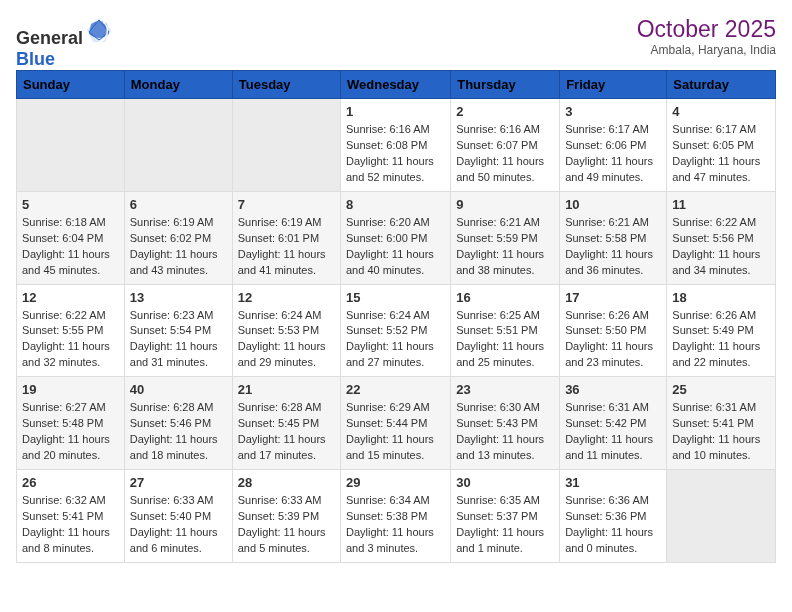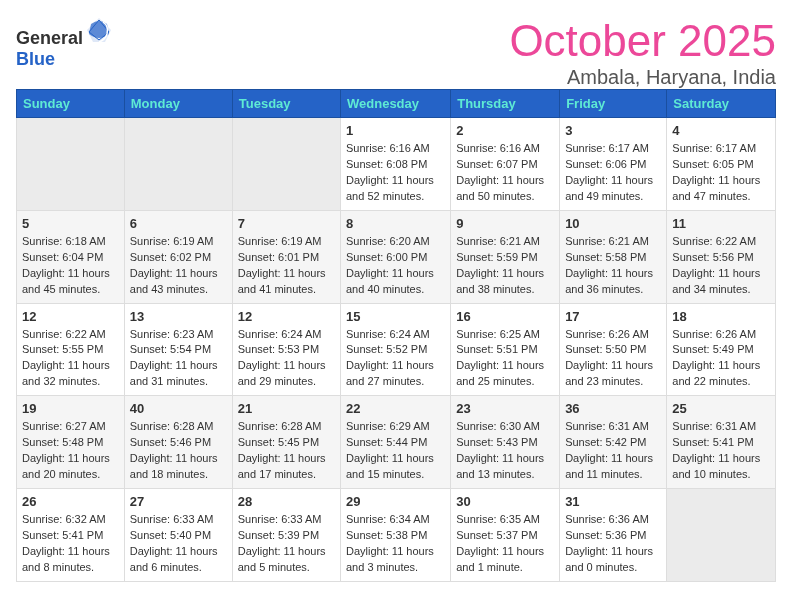--- a/index.html
+++ b/index.html
@@ -32,37 +32,37 @@
     }
     .logo-icon {
       width: 28px;
       height: 28px;
       margin-left: 2px;
     }
     .title-block {
       text-align: right;
     }
     .month-title {
-      font-size: 44px;
+      font-size: 23px;
       font-weight: normal;
-      color: #ec4899;
+      color: #701a75;
     }
     .location-title {
-      font-size: 20px;
+      font-size: 12px;
       color: #555;
       text-align: right;
     }
     .calendar {
       width: 100%;
       border-collapse: collapse;
       border: 1px solid #ccc;
     }
     .calendar th {
       background-color: #2563c7;
-      color: #5eead4;
+      color: #000000;
       font-size: 13px;
       font-weight: bold;
       padding: 6px 6px;
       text-align: left;
       border: 1px solid #1a4fa0;
     }
     .calendar td {
       vertical-align: top;
       padding: 5px 5px;
       border: 1px solid #ddd;

